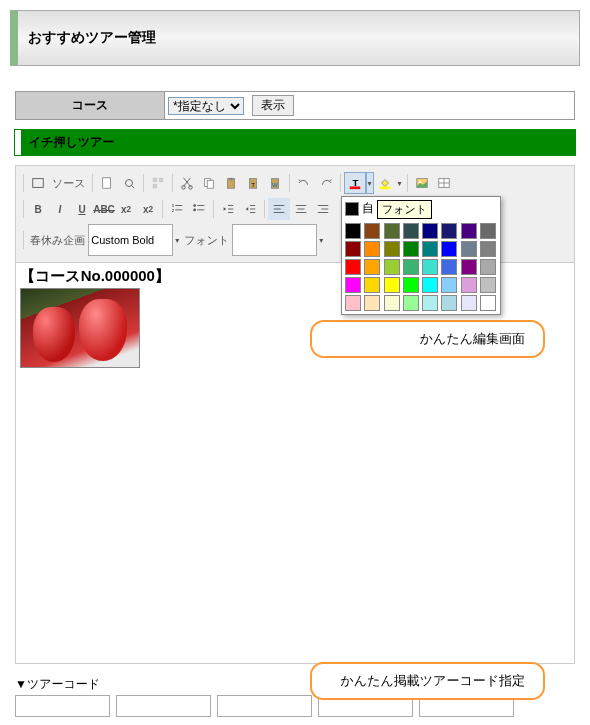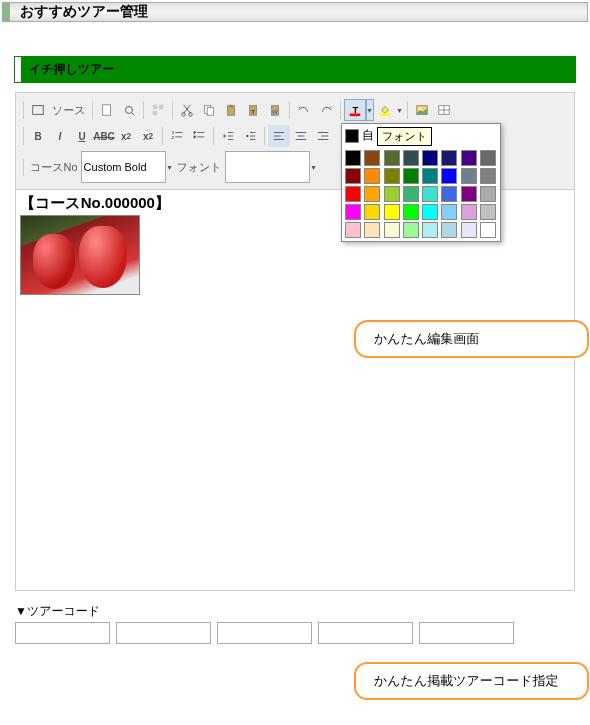--- a/index.html
+++ b/index.html
@@ -1,20 +1,20 @@
 <!DOCTYPE html>
 <html><head>
 <meta charset="utf-8">
 <style>
   * { box-sizing: border-box; margin: 0; padding: 0; }
   body { font-family: "MS PGothic", sans-serif; font-size: 12px; background: #fff; width: 590px; }
   
   .header-bar {
-    margin: 2px;
-    padding: 0 10px;
+    margin: 10px;
+    padding: 18px 10px;
     background: linear-gradient(to bottom, #e0e0e0, #f5f5f5, #e0e0e0);
     border: 1px solid #aaa;
     border-left: 8px solid #8bb88b;
     font-weight: bold;
     font-size: 14px;
   }
   
   .course-row {
     display: flex;
     margin: 25px 15px 10px 15px;
@@ -198,22 +198,21 @@
     cursor: pointer;
   }
   
   .callout {
     position: absolute;
     border: 2px solid #ff9933;
     border-radius: 14px;
     background: #fff;
     padding: 8px 18px;
     font-size: 13px;
-    text-align: left;
-    margin-left: 44px;
+    text-align: right;
   }
   .callout1 { top: 320px; left: 310px; width: 235px; }
   .callout2 { top: 662px; left: 310px; width: 235px; border-radius: 13px; }
   
   .tourcode-label {
     margin: 12px 15px 2px 15px;
     font-size: 12px;
   }
   .tourcode-row {
     margin: 0 15px;
@@ -228,20 +227,27 @@
   }
 </style>
 </head>
 <body>
 
 <div class="header-bar">
   <span>おすすめツアー管理</span>
 </div>
 
 <div class="course-row">
+  <div class="course-label">コース</div>
+  <div class="course-field">
+    <select>
+      <option>*指定なし</option>
+    </select>
+    <button>表示</button>
+  </div>
 </div>
 
 <div class="section-bar">
   <span>イチ押しツアー</span>
 </div>
 
 <div class="editor-wrap">
   <div class="toolbar">
 
     <div class="toolbar-row">
@@ -416,21 +422,21 @@
           <svg viewBox="0 0 16 16">
             <line x1="2" y1="4" x2="14" y2="4" stroke="#555"></line>
             <line x1="6" y1="8" x2="14" y2="8" stroke="#555"></line>
             <line x1="2" y1="12" x2="14" y2="12" stroke="#555"></line>
           </svg>
         </span>
     </div>
 
     <div class="toolbar-row">
       <span class="tb-sep"></span>
-      <span class="tb-label">コースNo</span>
+      <span class="tb-label">春休み企画</span>
       <input class="tb-select" style="width: 85px;" value="Custom Bold">
       <span class="tb-btn tb-dd">▾</span>
       <span class="tb-label">フォント</span>
       <input class="tb-select" style="width: 85px;" value="">
       <span class="tb-btn tb-dd">▾</span>
     </div>
   </div>
 
   <div class="color-popup">
     <div class="hdr">

